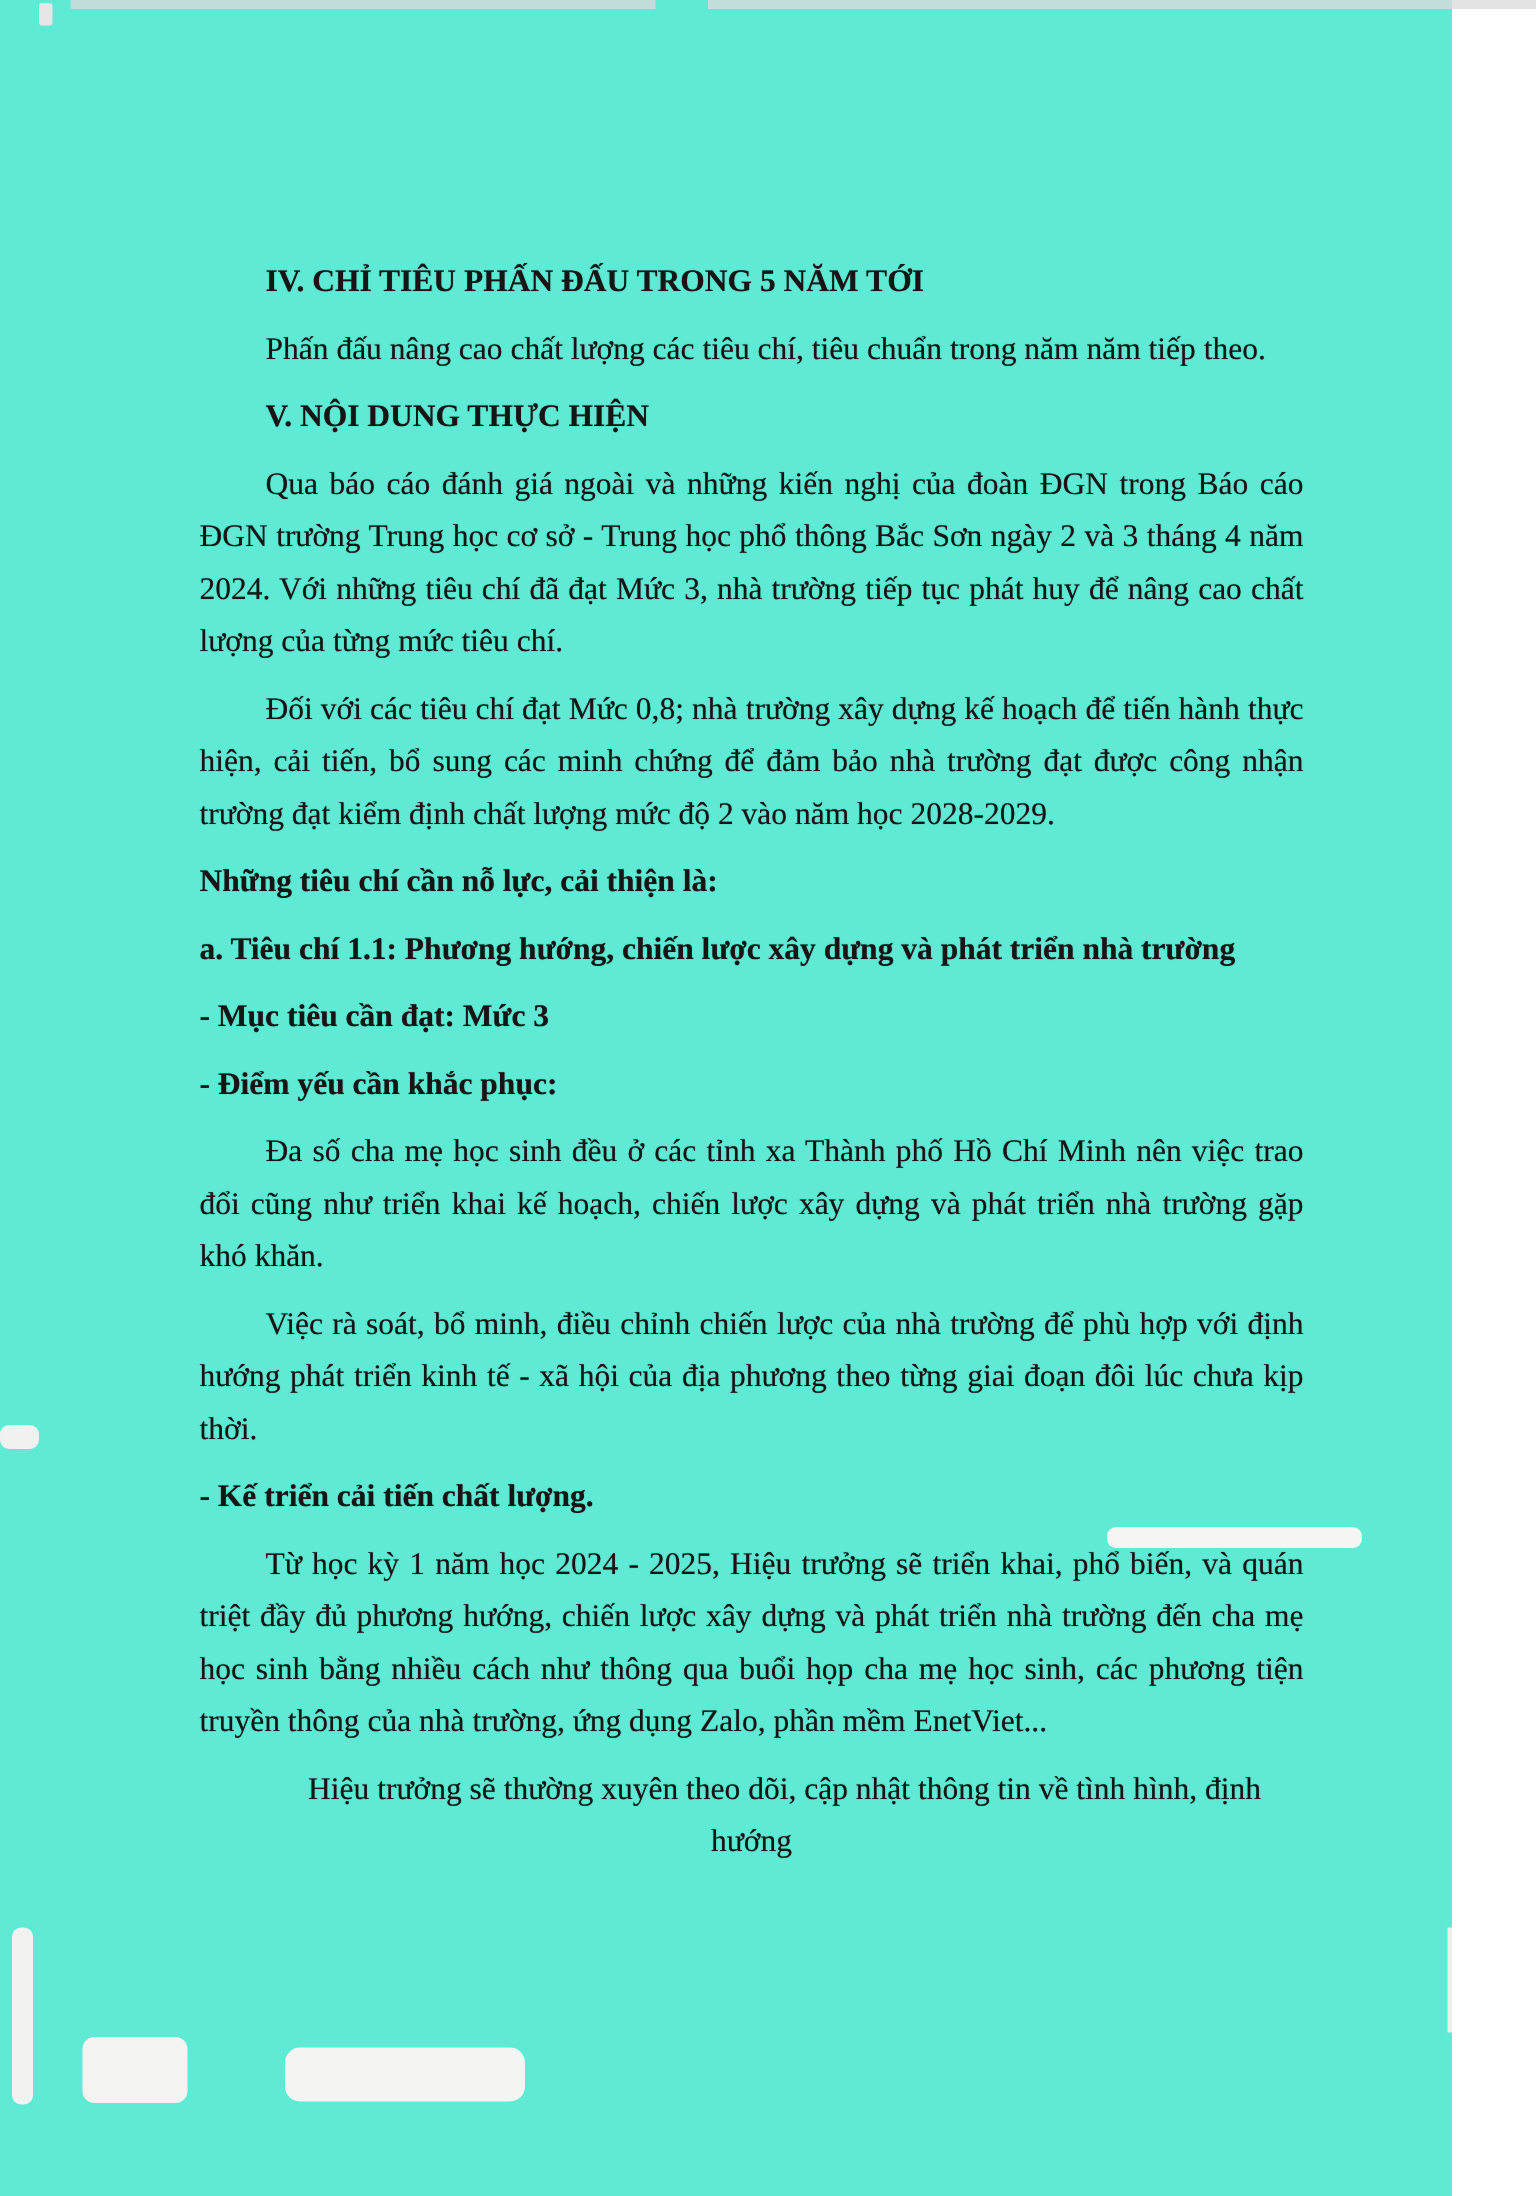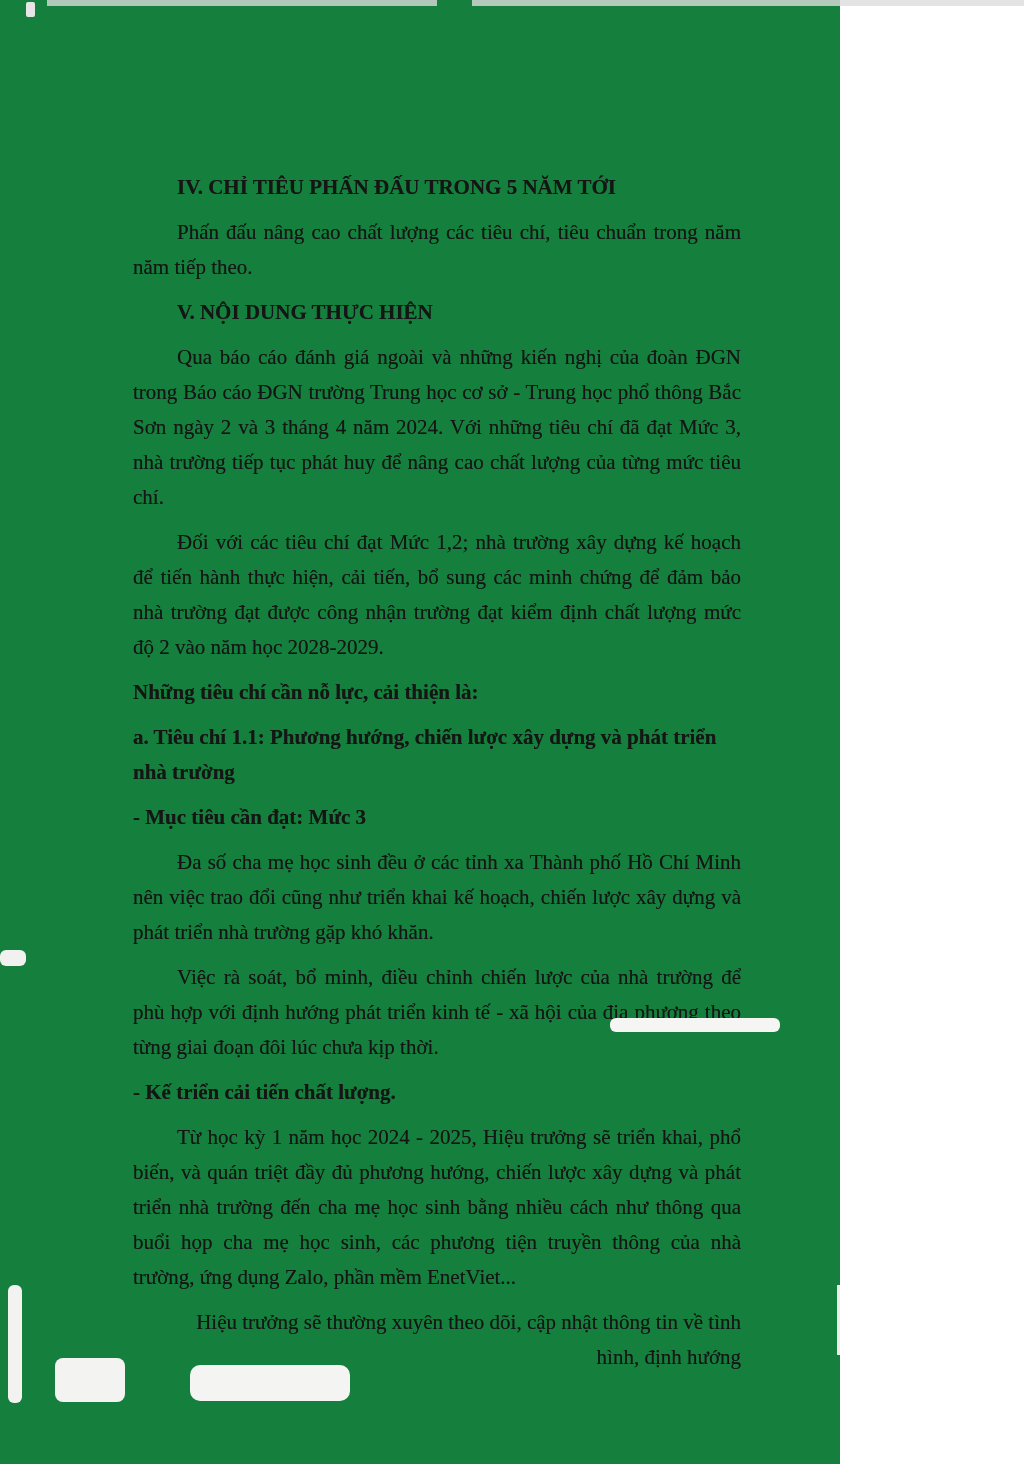--- a/index.html
+++ b/index.html
@@ -5,23 +5,23 @@
   html, body { margin: 0; padding: 0; }
   body {
     width: 1024px;
     height: 1464px;
     background: #ffffff;
     overflow: hidden;
     font-family: "Liberation Serif", "DejaVu Serif", serif;
   }
   .page {
     position: relative;
-    width: 840px;
+    width: 968px;
     height: 1464px;
-    background: #15803d;
+    background: #5eead4;
     color: #151515;
     box-sizing: border-box;
     padding: 170px 99px 4px 133px;
   }
   .doc p {
     margin: 0 0 10px 0;
     font-size: 21px;
     line-height: 35px;
     text-shadow: 0 0 0.6px rgba(20,20,20,0.55);
   }
@@ -32,21 +32,21 @@
   }
   .b {
     font-weight: bold;
     margin-left: 44px;
     white-space: pre-wrap;
   }
   .p {
     text-align: justify;
     text-indent: 44px;
   }
-  .p.last { text-align: right; }
+  .p.last { text-align: center; }
   
   .art { position: absolute; pointer-events: none; }
   .art-topband1 { left: 47px; top: 0; width: 390px; height: 6px; background: #d9d9d9; opacity: .8; }
   .art-topband2 { left: 472px; top: 0; width: 552px; height: 6px; background: #dcdcdc; opacity: .8; }
   .art-corner { left: 26px; top: 2px; width: 9px; height: 15px; background: #e6e6e6; border-radius: 2px; }
   .art-smudge1 { left: 8px;  top: 1285px; width: 14px;  height: 118px; background: #f2f2f1; border-radius: 6px; }
   .art-smudge2 { left: 55px; top: 1358px; width: 70px;  height: 44px;  background: #f3f3f2; border-radius: 8px; }
   .art-smudge3 { left: 190px; top: 1365px; width: 160px; height: 36px; background: #f4f4f3; border-radius: 10px; }
   .art-edge { right: 0; top: 1285px; width: 3px; height: 70px; background: #ededec; }
   .art-mid1 { left: 0; top: 950px; width: 26px; height: 16px; background: #f1f1f0; border-radius: 6px; }
@@ -65,24 +65,25 @@
   <div class="art art-smudge1"></div>
   <div class="art art-smudge2"></div>
   <div class="art art-smudge3"></div>
   <div class="art art-edge"></div>
 
   <div class="doc">
     <p class="h">IV. CHỈ TIÊU PHẤN ĐẤU TRONG 5 NĂM TỚI</p>
     <p class="p">Phấn đấu nâng cao chất lượng các tiêu chí, tiêu chuẩn trong năm năm tiếp theo.</p>
     <p class="h">V. NỘI DUNG THỰC HIỆN</p>
     <p class="p">Qua báo cáo đánh giá ngoài và những kiến nghị của đoàn ĐGN trong Báo cáo ĐGN trường Trung học cơ sở - Trung học phổ thông Bắc Sơn ngày 2 và 3 tháng 4 năm 2024. Với những tiêu chí đã đạt Mức 3, nhà trường tiếp tục phát huy để nâng cao chất lượng của từng mức tiêu chí.</p>
-    <p class="p">Đối với các tiêu chí đạt Mức 1,2; nhà trường xây dựng kế hoạch để tiến hành thực hiện, cải tiến, bổ sung các minh chứng để đảm bảo nhà trường đạt được công nhận trường đạt kiểm định chất lượng mức độ 2 vào năm học 2028-2029.</p>
+    <p class="p">Đối với các tiêu chí đạt Mức 0,8; nhà trường xây dựng kế hoạch để tiến hành thực hiện, cải tiến, bổ sung các minh chứng để đảm bảo nhà trường đạt được công nhận trường đạt kiểm định chất lượng mức độ 2 vào năm học 2028-2029.</p>
     <p class="b">Những tiêu chí cần nỗ lực, cải thiện là:</p>
     <p class="b">a. Tiêu chí 1.1: Phương hướng, chiến lược xây dựng và phát triển nhà trường</p>
     <p class="b">- Mục tiêu cần đạt: Mức 3</p>
+    <p class="b">- Điểm yếu cần khắc phục:</p>
     <p class="p">Đa số cha mẹ học sinh đều ở các tỉnh xa Thành phố Hồ Chí Minh nên việc trao đổi cũng như triển khai kế hoạch, chiến lược xây dựng và phát triển nhà trường gặp khó khăn.</p>
     <p class="p">Việc rà soát, bổ minh, điều chỉnh chiến lược của nhà trường để phù hợp với định hướng phát triển kinh tế - xã hội của địa phương theo từng giai đoạn đôi lúc chưa kịp thời.</p>
     <p class="b">- Kế triển cải tiến chất lượng.</p>
     <p class="p">Từ học kỳ 1 năm học 2024 - 2025, Hiệu trưởng sẽ triển khai, phổ biến, và quán triệt đầy đủ phương hướng, chiến lược xây dựng và phát triển nhà trường đến cha mẹ học sinh bằng nhiều cách như thông qua buổi họp cha mẹ học sinh, các phương tiện truyền thông của nhà trường, ứng dụng Zalo, phần mềm EnetViet...</p>
     <p class="p last">Hiệu trưởng sẽ thường xuyên theo dõi, cập nhật thông tin về tình hình, định hướng</p>
   </div>
 
 </div>
 
 </body></html>

